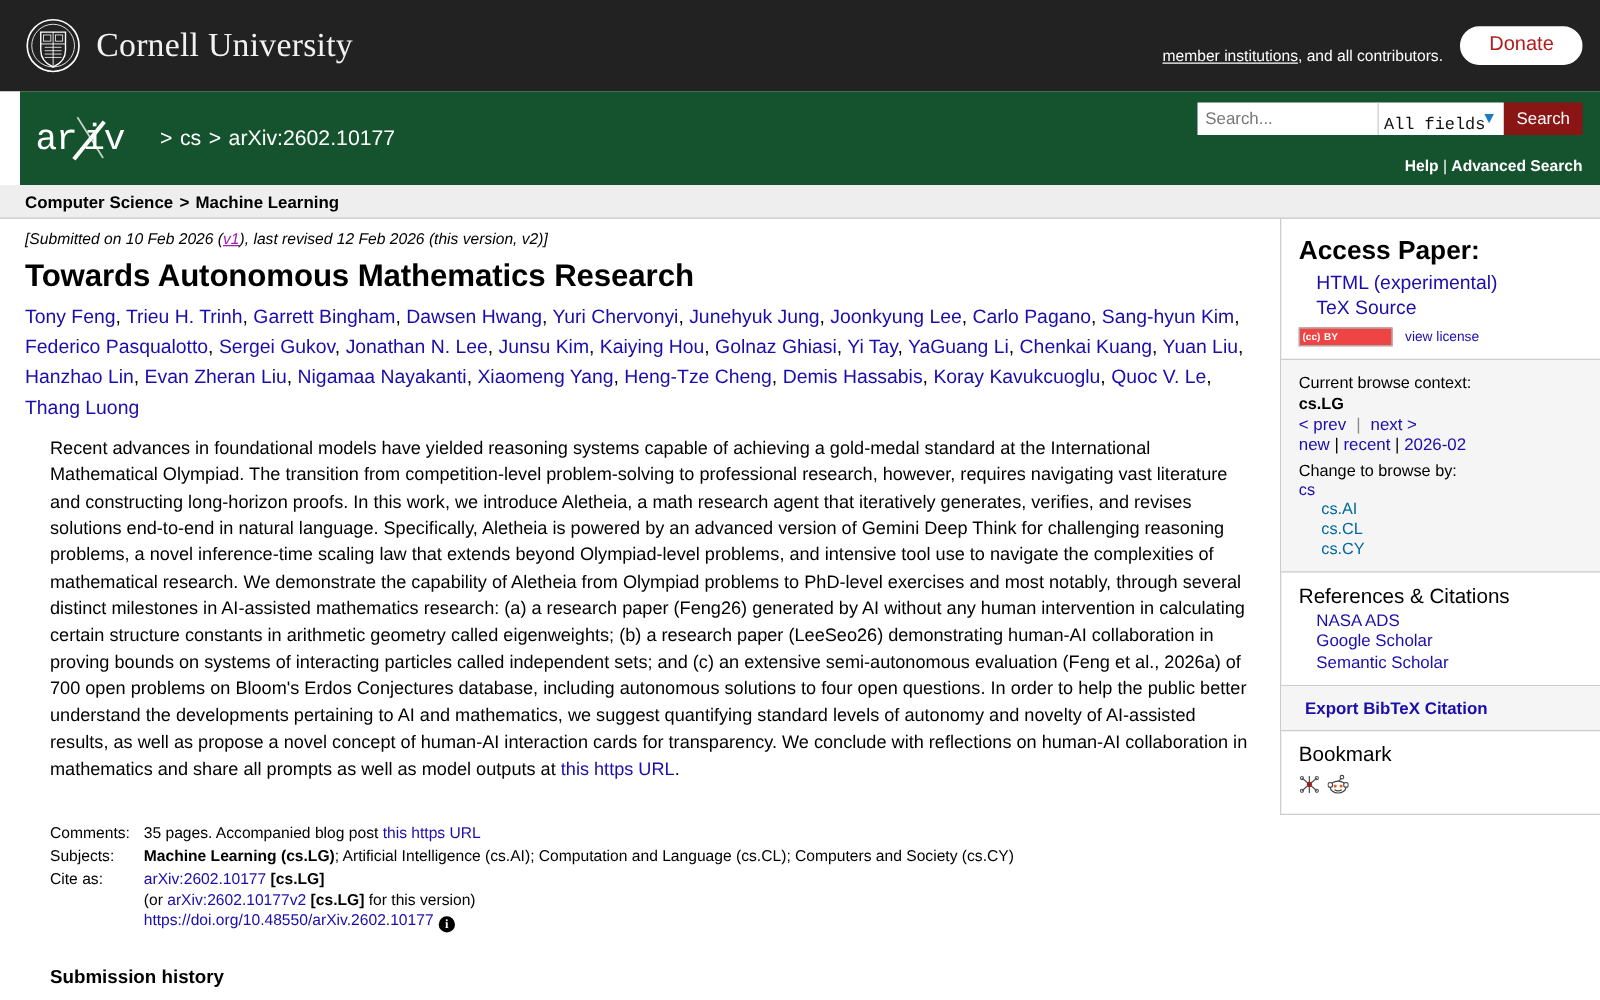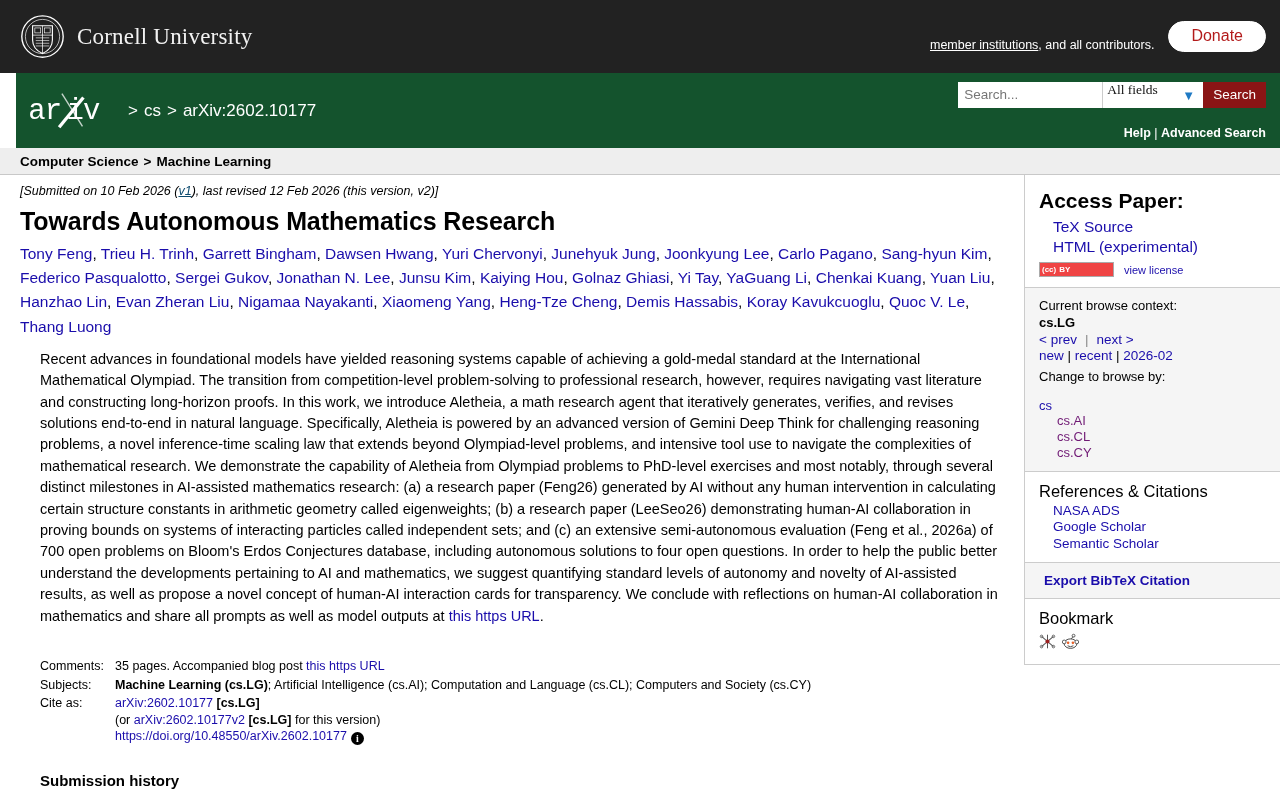--- a/index.html
+++ b/index.html
@@ -24,21 +24,21 @@
   #cornell-logo-link {
     display: flex;
     align-items: center;
     gap: 12px;
     text-decoration: none;
   }
   #cornell-seal { width: 45px; height: 45px; flex: 0 0 45px; }
   #cornell-wordmark {
     color: #f2f2f2;
     font-family: "Liberation Serif", serif;
-    font-size: 23px;
+    font-size: 27px;
     letter-spacing: .2px;
     white-space: nowrap;
   }
   #support-block {
     position: absolute;
     right: 14px;
     top: 0;
     height: 73px;
     display: flex;
     align-items: center;
@@ -108,25 +108,25 @@
     color: #111;
     border-right: 1px solid #ccc;
   }
   #search-input::placeholder { color: #767676; }
   #field-select {
     width: 100px;
     border: none;
     outline: none;
     background: #fff;
     font-size: 13.5px;
-    font-family: Liberation Serif, serif;
+    font-family: Liberation Mono, monospace;
     color: #111;
     padding: 0 4px;
     -webkit-appearance: none; appearance: none;
-    display: flex; align-items: flex-start;
+    display: flex; align-items: flex-end;
     position: relative;
   }
   #field-select .chev {
     position: absolute; right: 8px; top: 50%; transform: translateY(-50%);
     color: #1f7ac4; font-size: 13px; line-height: 1;
   }
   #search-submit {
     background: #8a1515;
     color: #fff;
     border: none;
@@ -155,21 +155,21 @@
   #page-body { display: flex; align-items: flex-start; }
   #main-col { width: 1024px; padding: 0 24px 0 20px; }
   #side-col { width: 256px; border-left: 1px solid #ccc; }
 
   
   #dateline {
     font-size: 12.5px;
     font-style: italic;
     margin: 9px 0 0;
   }
-  #dateline a { color: #0c4a6e; }
+  #dateline a { color: #a21caf; }
   #paper-title {
     font-size: 25px;
     font-weight: bold;
     margin: 9px 0 6px;
     letter-spacing: -0.1px;
   }
   #authors {
     font-size: 15.5px;
     line-height: 24.2px;
     margin: 0 0 10px;
@@ -254,27 +254,27 @@
   }
   #view-license { color: #1a0dab; text-decoration: none; font-size: 11px; }
 
   .ctx-line { font-size: 13px; line-height: 16.5px; }
   #ctx-code { font-weight: bold; font-size: 13px; }
   #prevnext { font-size: 13.5px; margin: 2px 0 1px; }
   #prevnext a { color: #1a0dab; text-decoration: none; text-align: center; }
   #prevnext .sep { color: #888; padding: 0 8px; }
   #newrecent { font-size: 13.5px; margin-bottom: 6px; }
   #newrecent a { color: #1a0dab; text-decoration: none; }
-  #change-browse { font-size: 13px; margin-bottom: 14px; }
+  #change-browse { font-size: 13px; margin-bottom: 0; }
   #browse-cs { font-size: 13px; color:#1a0dab; text-decoration:none; display:block; }
   .browse-sub {
     display: block;
     margin-left: 18px;
     font-size: 13px;
-    color: #701a75;
+    color: #0369a1;
     text-decoration: none;
     line-height: 16px;
   }
 
   .side-heading {
     font-size: 16.5px;
     margin: 0 0 2px;
   }
   .ref-link {
     display: block;
@@ -399,22 +399,22 @@
       </table>
 
     <div id="submission-history">Submission history</div>
   </div>
 
   <div id="side-col">
 
     <div class="side-box">
       <div id="access-heading">Access Paper:</div>
       <div id="access-links">
+          <a href="#" class="access-link">HTML (experimental)</a>
           <a href="#" class="access-link">TeX Source</a>
-          <a href="#" class="access-link">HTML (experimental)</a>
         </div>
       <div id="license-row">
         <span id="cc-badge">
           <span class="cc-glyph">(cc)</span>
           <span class="cc-glyph">BY</span>
         </span>
         <a href="#" id="view-license">view license</a>
       </div>
     </div>
 

